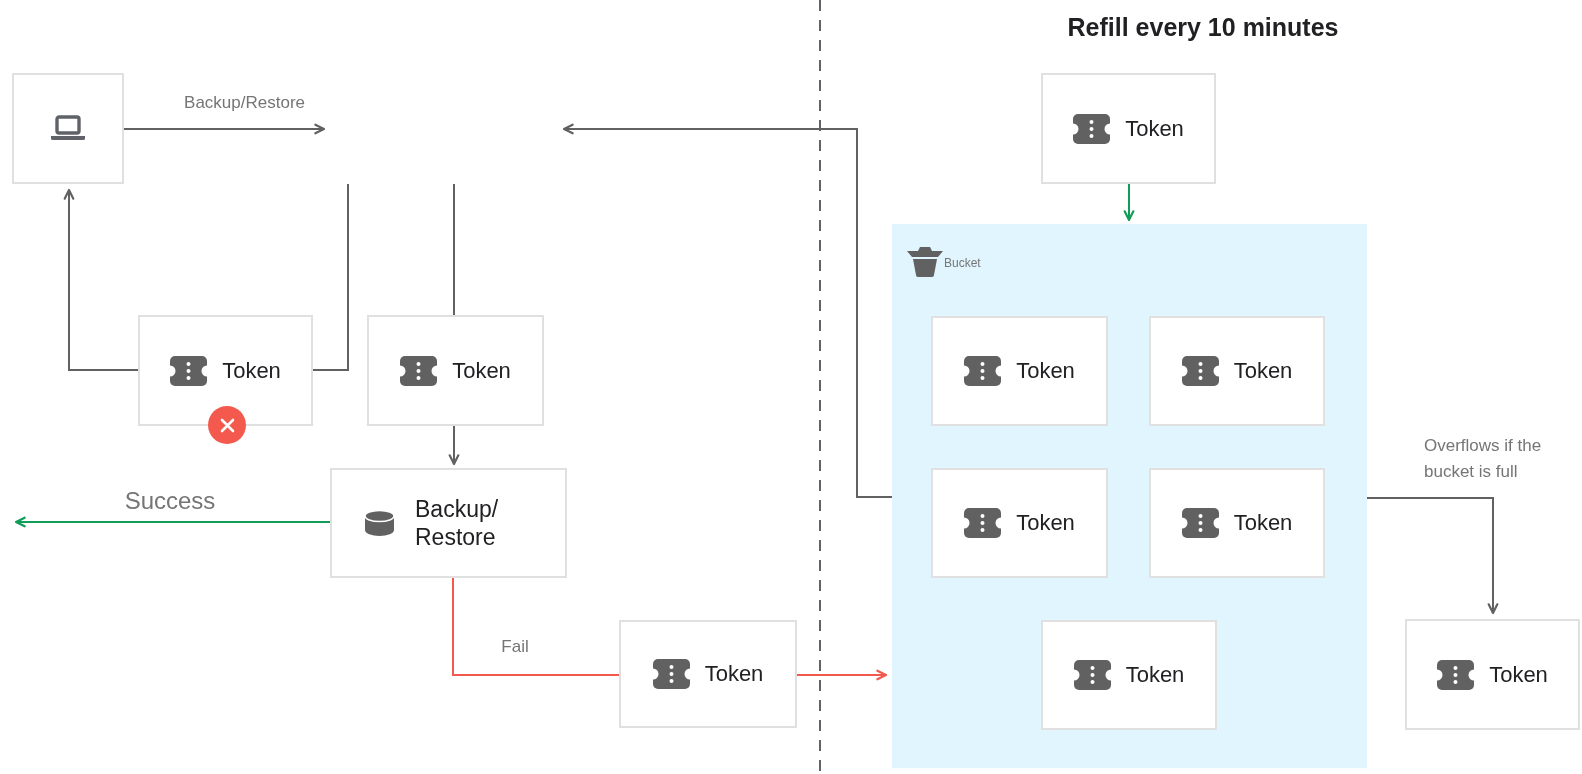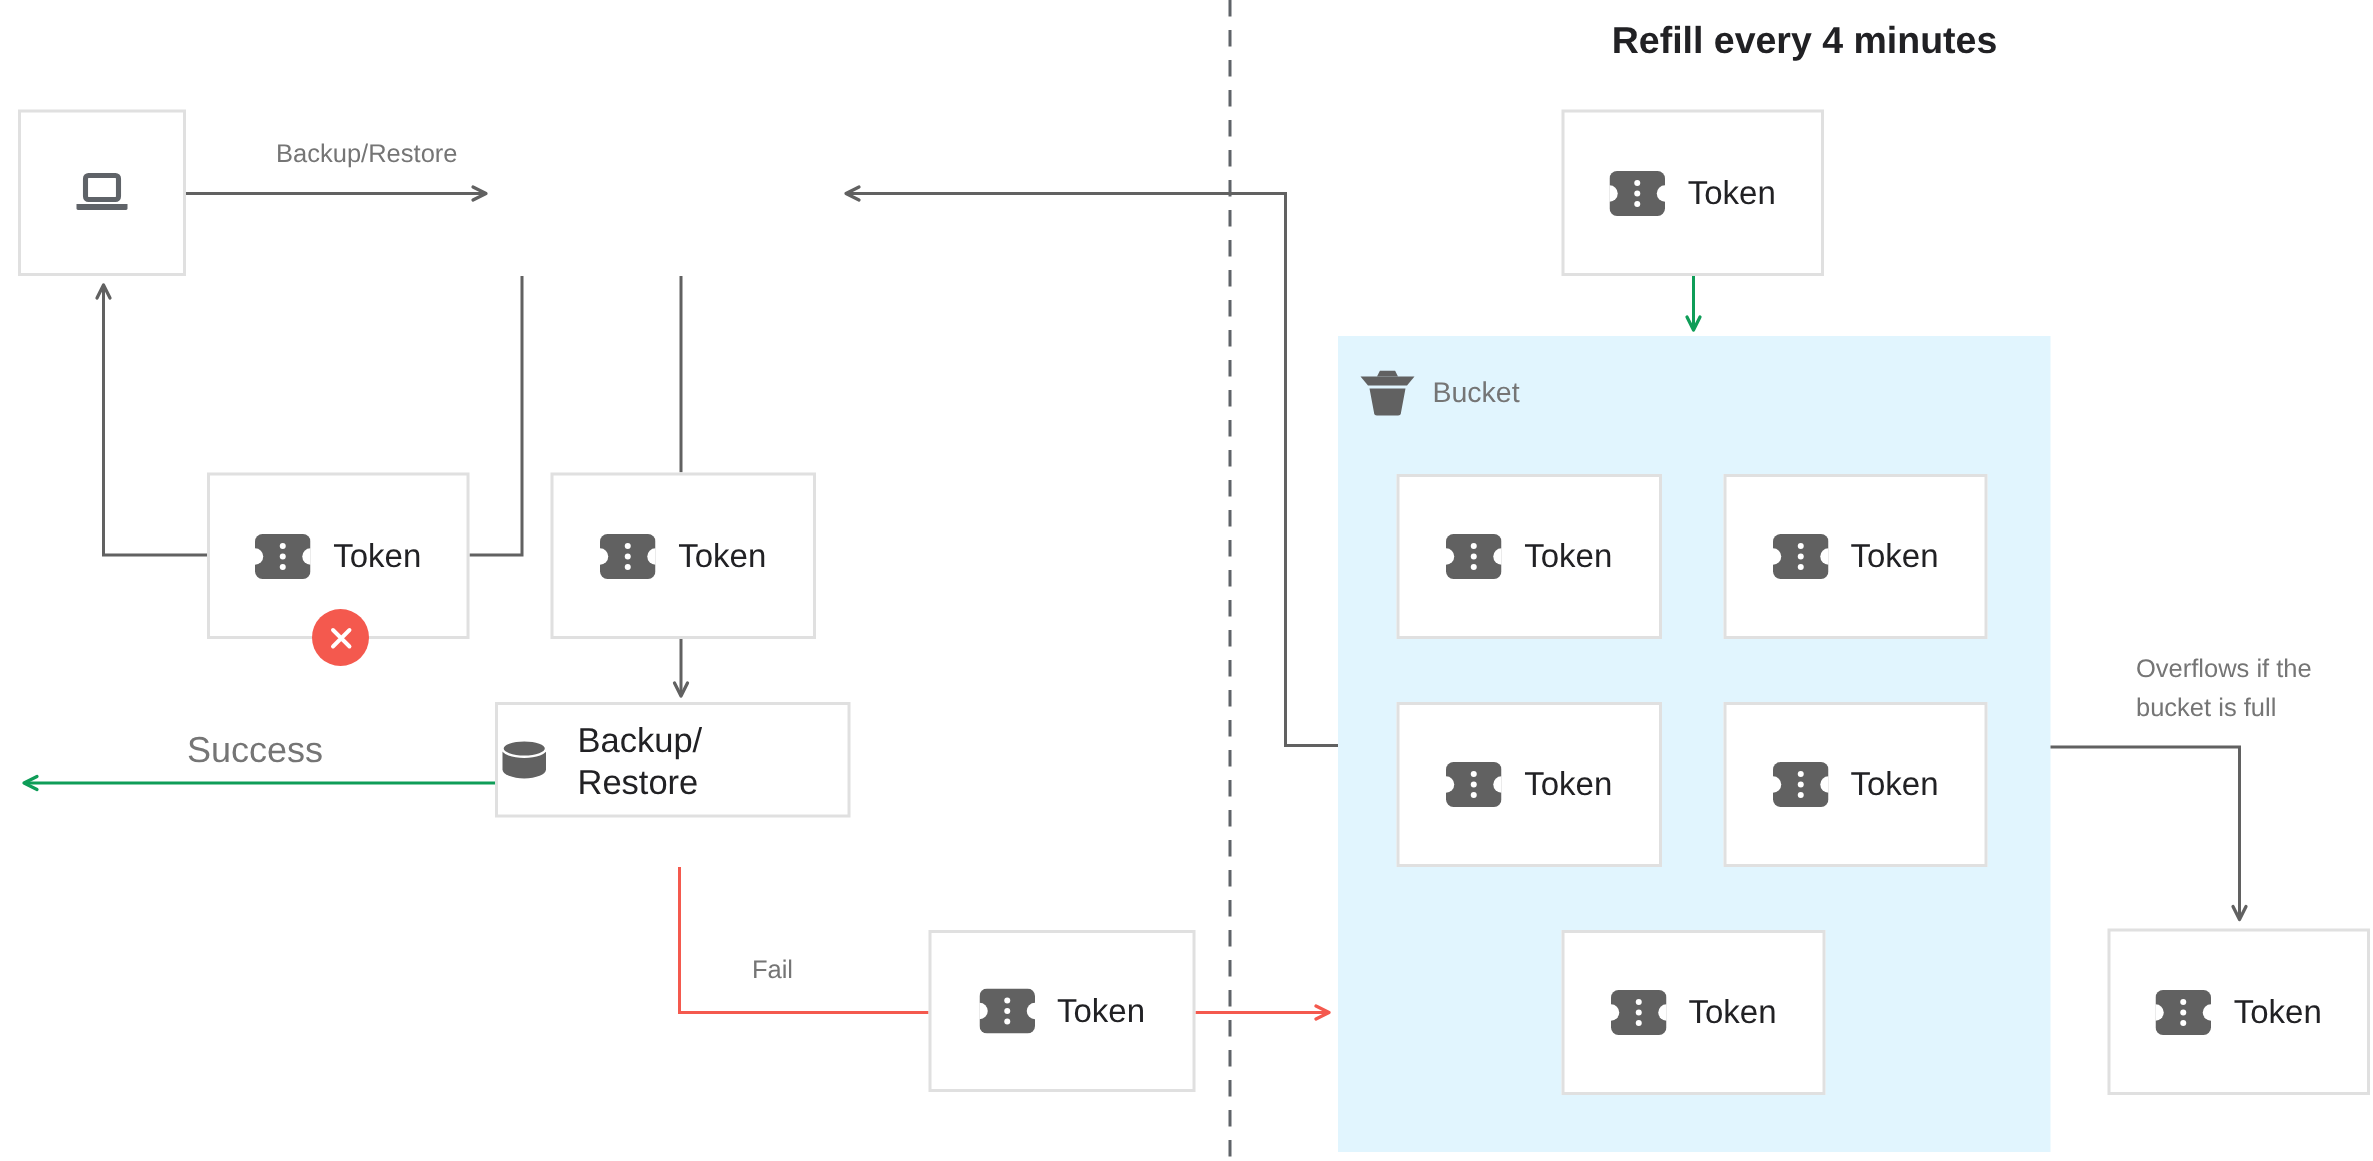--- a/index.html
+++ b/index.html
@@ -35,22 +35,22 @@
   .icon{display:flex;align-items:center;justify-content:center;}
 
   .glabel{position:absolute;z-index:2;color:var(--c-text_gray);font-size:17px;}
   .center{text-align:center;}
   .title{
     position:absolute;z-index:2;color:var(--c-text_dark);
     font-size:25px;font-weight:700;text-align:center;
   }
   .bucket-tag{
     position:absolute;z-index:2;left:906px;top:247px;
-    display:flex;align-items:center;gap:11px;
-    color:var(--c-text_gray);font-size:19px;
+    display:flex;align-items:center;gap:0;
+    color:var(--c-text_gray);font-size:12px;
   }
   .err-badge{
     position:absolute;z-index:3;left:208px;top:406px;width:38px;height:38px;
     border-radius:50%;background:var(--c-red);
     display:flex;align-items:center;justify-content:center;
   }
 </style>
 </head>
 <body>
 
@@ -86,33 +86,33 @@
     <path class="wire" d="M892 497 H857 V129 H564" marker-end="url(#arr-dark)"></path>
     <path class="wire" d="M348 184 V370 H69 V190" marker-end="url(#arr-dark)"></path>
     <path class="wire" d="M454 184 V315"></path>
     <path class="wire" d="M454 426 V464" marker-end="url(#arr-dark)"></path>
     <path class="wire green" d="M330 522 H16" marker-end="url(#arr-green)"></path>
     <path class="wire red" d="M453 578 V675 H886" marker-end="url(#arr-red)"></path>
     <path class="wire green" d="M1129 184 V220" marker-end="url(#arr-green)"></path>
     <path class="wire" d="M1367 498 H1493 V613" marker-end="url(#arr-dark)"></path>
   </svg>
 
-  <div class="title" style="left:1043px;top:13px;width:320px;">Refill every 4 minutes</div>
+  <div class="title" style="left:1043px;top:13px;width:320px;">Refill every 10 minutes</div>
 
   <div class="box" style="left:12px;top:73px;width:112px;height:111px;">
     <span class="icon">
       <svg width="40" height="28" viewBox="0 0 40 28">
         <rect x="9" y="2" width="22" height="16" rx="2" fill="none" stroke="#5F6368" stroke-width="3.4"></rect>
         <path d="M3 21 H37 V24 Q37 25 35 25 H5 Q3 25 3 24 Z" fill="#5F6368"></path>
       </svg>
     </span>
   </div>
 
 
-  <div class="box" style="left:330px;top:468px;width:237px;height:77px;justify-content:flex-start;gap:18px;">
+  <div class="box" style="left:330px;top:468px;width:237px;height:110px;justify-content:flex-start;padding-left:30px;gap:18px;">
     <span class="icon">
       <svg width="35" height="27" viewBox="0 0 35 27">
         <path d="M3 8 V20 A14.5 6 0 0 0 32 20 V8 Z" fill="#616161"></path>
         <ellipse cx="17.5" cy="6" rx="14.5" ry="5.5" fill="#616161" stroke="#ffffff" stroke-width="1.6"></ellipse>
       </svg>
     </span>
     <span class="br-label">
       <div>Backup/</div>
       <div>Restore</div>
     </span>

